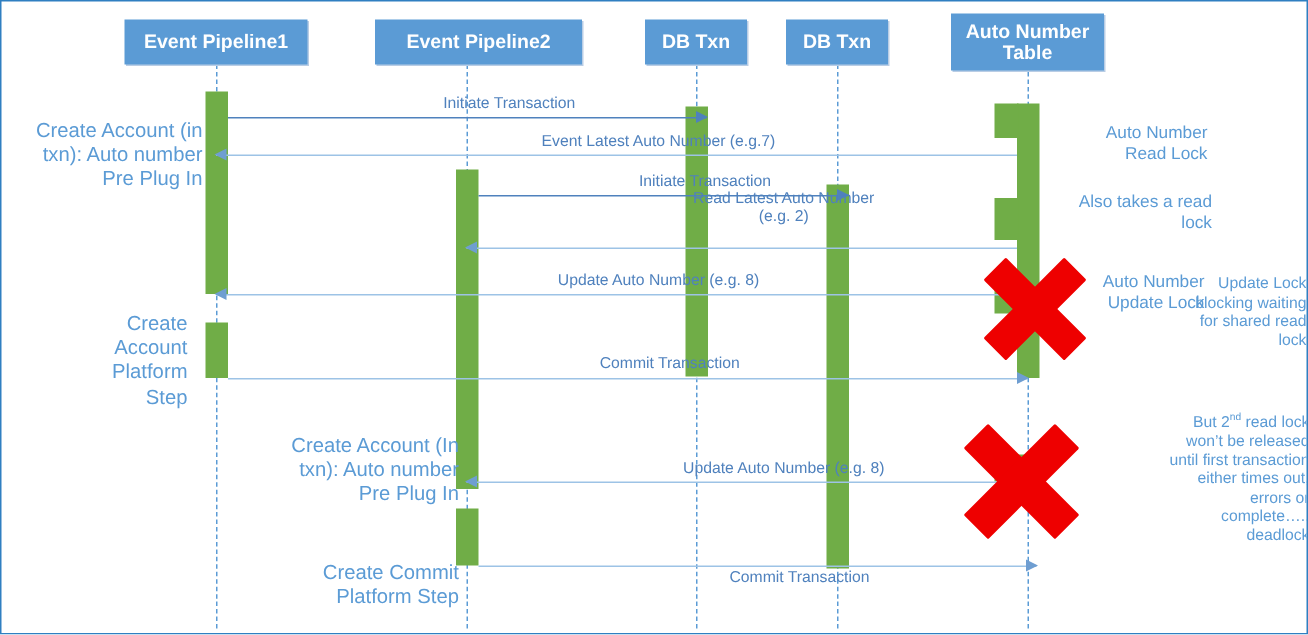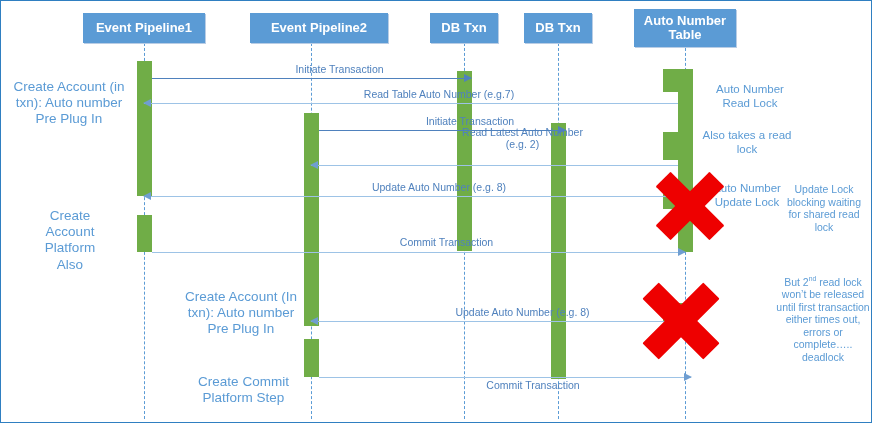--- a/index.html
+++ b/index.html
@@ -60,21 +60,21 @@
     color:#4f81bd;
     font-size:10.5px;
     line-height:1.12;
     white-space:pre-line;
     margin-left:28px;
   }
   
   .note{
     position:absolute;
     color:#5b9bd5;
-    text-align:center;
+    text-align:right;
     line-height:1.2;
     white-space:pre-line;
   }
   .note.big{font-size:13.5px;}
   .note.mid{font-size:11.5px;}
   .note.sm{font-size:10.5px;}
   
   .xmark{position:absolute;}
   .xmark i{
     position:absolute;left:50%;top:50%;
@@ -112,21 +112,21 @@
     </div>
   <div id="layer-messages">
       <div class="msg" style="left: 151px; top: 77px; width: 319px;">
         <div class="line"></div>
         <div class="head r"></div>
         <div class="lbl" style="top: -14px;">Initiate Transaction</div>
       </div>
       <div class="msg pale" style="left: 143px; top: 102px; width: 534px;">
         <div class="line"></div>
         <div class="head l"></div>
-        <div class="lbl" style="top: -14px;">Read Table Auto Number (e.g.7)</div>
+        <div class="lbl" style="top: -14px;">Event Latest Auto Number (e.g.7)</div>
       </div>
       <div class="msg" style="left: 318px; top: 129px; width: 246px;">
         <div class="line"></div>
         <div class="head r"></div>
         <div class="lbl" style="top: -14px;">Initiate Transaction</div>
       </div>
       <div class="msg pale" style="left: 310px; top: 164px; width: 367px;">
         <div class="line"></div>
         <div class="head l"></div>
         <div class="lbl" style="top: -38px;">Read Latest Auto Number
@@ -171,21 +171,21 @@
 Table</span>
       </div>
     </div>
   <div id="layer-notes">
       <div class="note big" style="left: 2px; top: 78px; width: 132px; color: rgb(91, 155, 213);">Create Account (in
 txn): Auto number
 Pre Plug In</div>
       <div class="note big" style="left: 14px; top: 207px; width: 110px; color: rgb(91, 155, 213);">Create
 Account
 Platform
-Also</div>
+Step</div>
       <div class="note mid" style="left: 694px; top: 82px; width: 110px; color: rgb(91, 155, 213);">Auto Number
 Read Lock</div>
       <div class="note mid" style="left: 685px; top: 128px; width: 122px; color: rgb(91, 155, 213);">Also takes a read
 lock</div>
       <div class="note mid" style="left: 690px; top: 181px; width: 112px; color: rgb(91, 155, 213);">Auto Number
 Update Lock</div>
       <div class="note sm" style="left: 776px; top: 182px; width: 94px; color: rgb(91, 155, 213);">Update Lock
 blocking waiting
 for shared read
 lock</div>

